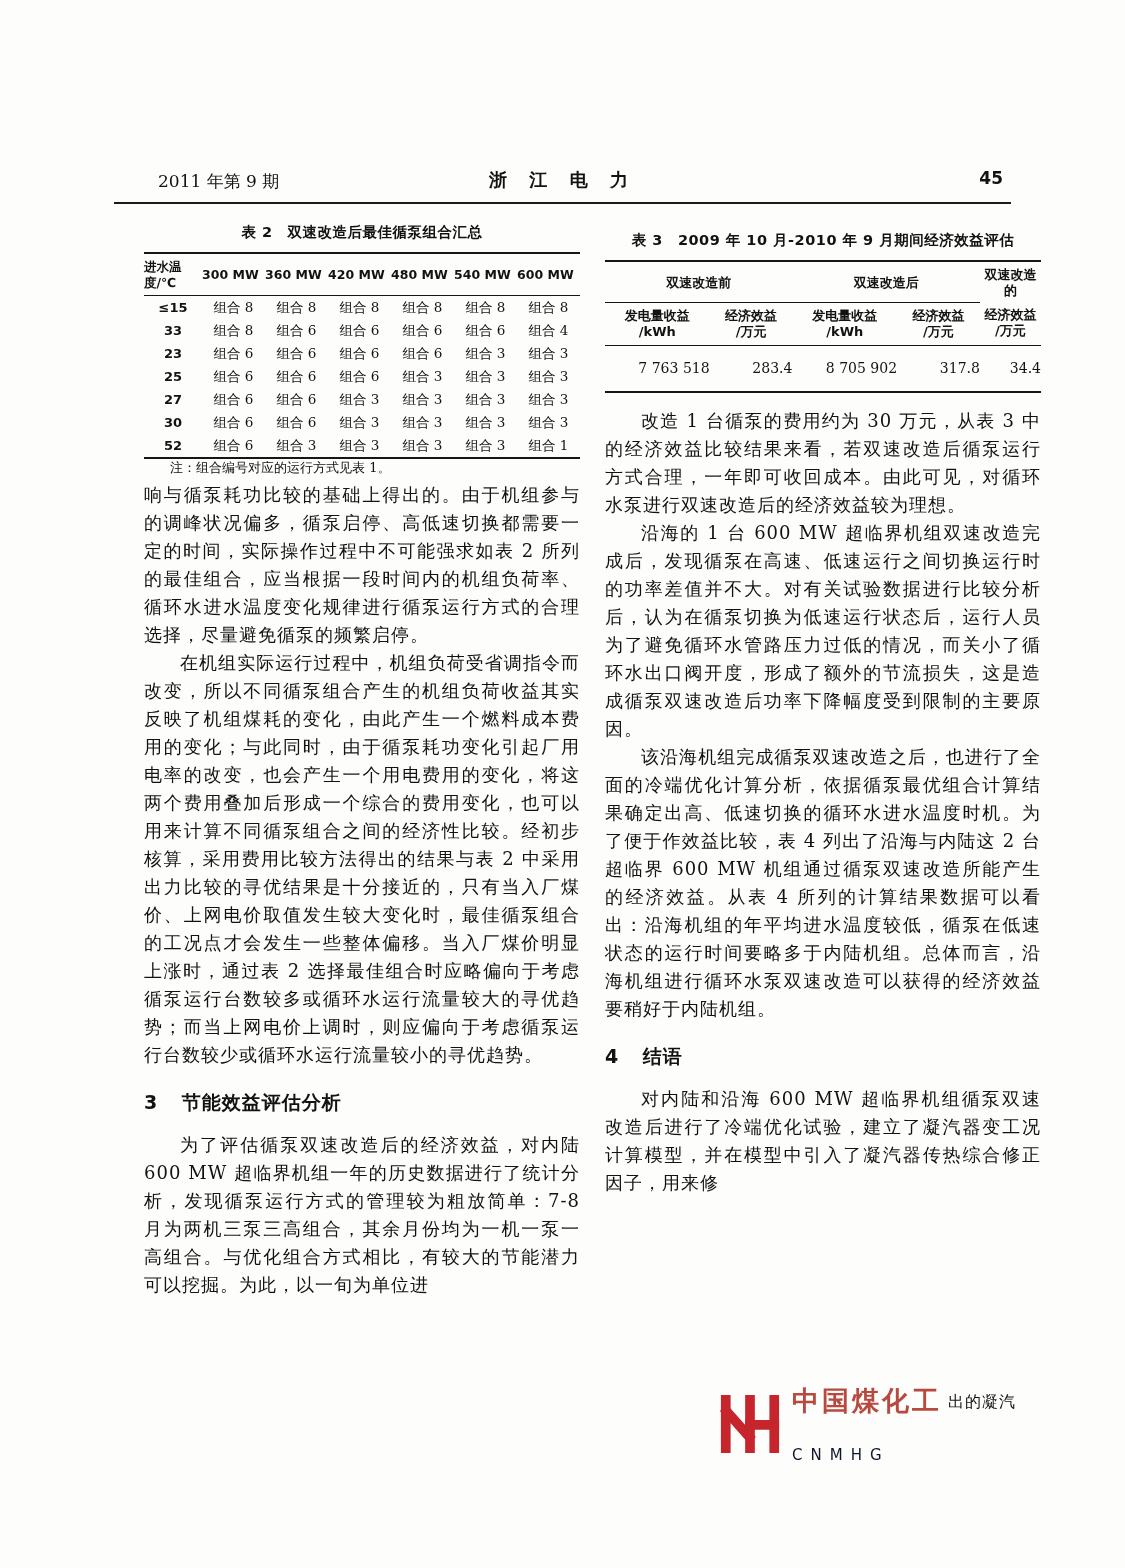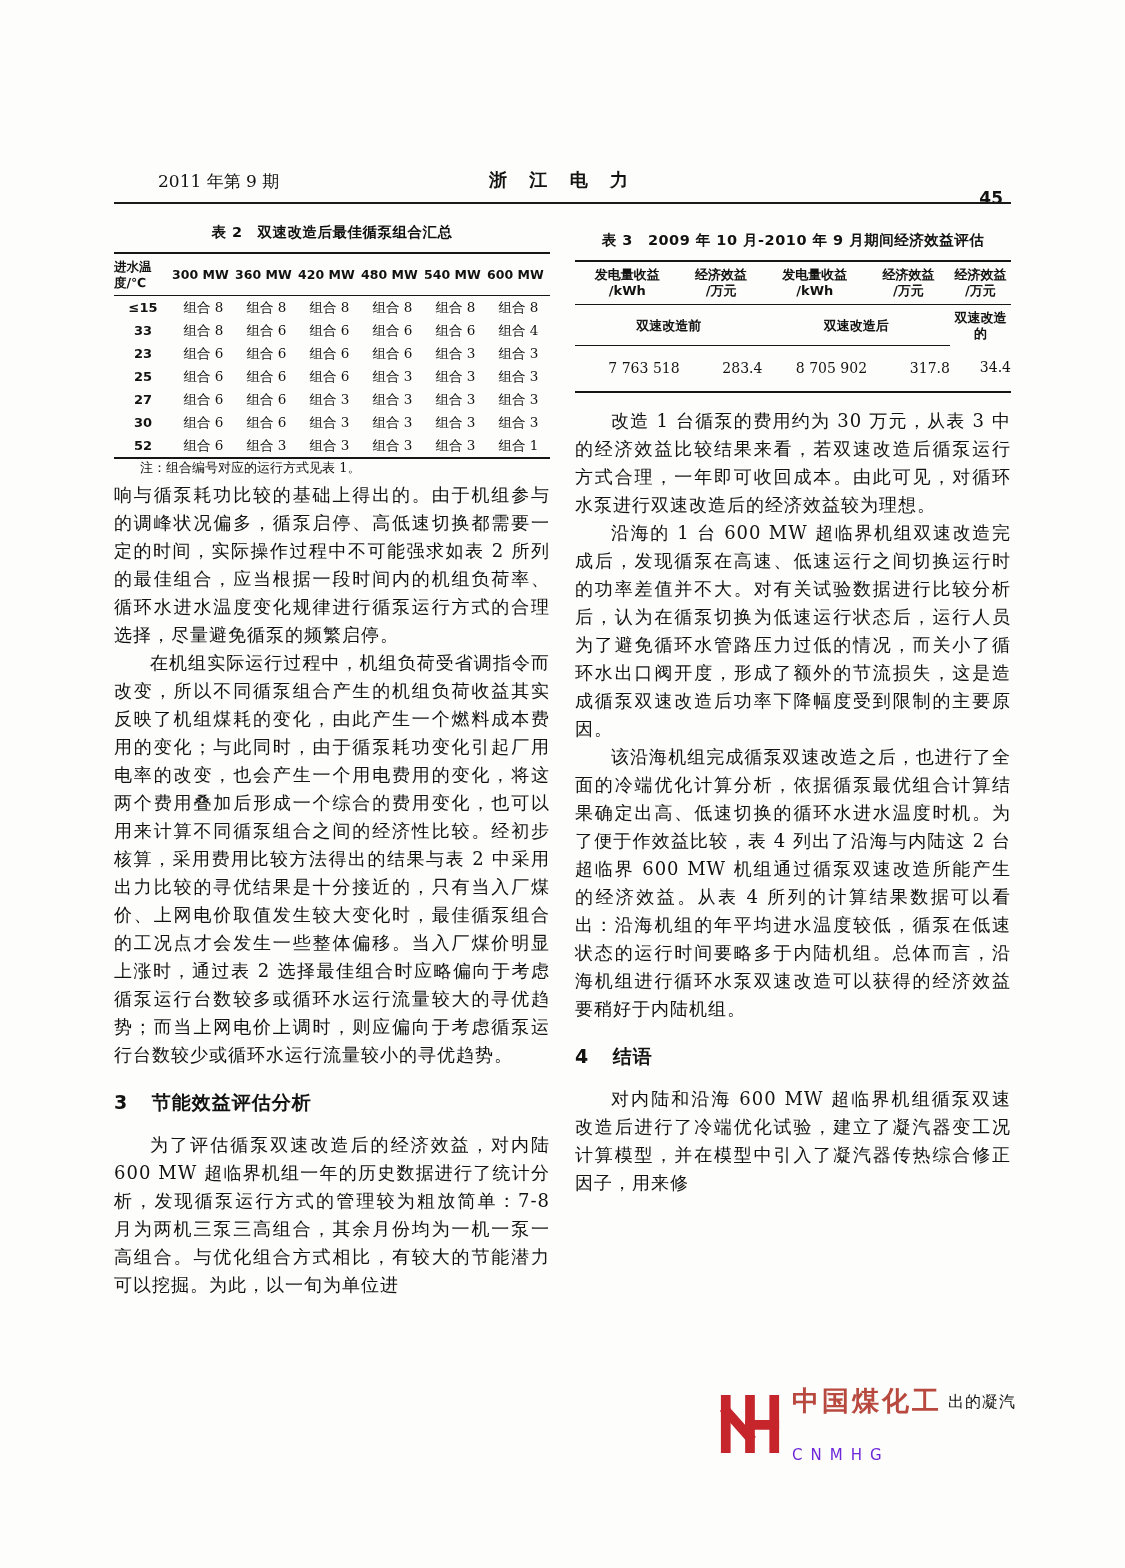--- a/index.html
+++ b/index.html
@@ -8,25 +8,25 @@
     position:relative; width:1125px; height:1568px; margin:0 auto;
     background:#fdfdfc; color:#121212; overflow:hidden;
     font-family:"DejaVu Serif","Liberation Serif",serif;
   }
   
   .hdr-issue { position:absolute; left:118px; top:170px; font-size:17px;margin-left:40px; }
   .hdr-journal { position:absolute; left:0; right:0; top:168px; text-align:center;
     font-size:18px; font-weight:bold; letter-spacing:8px;
     font-family:"DejaVu Sans","Liberation Sans",sans-serif; }
   .hdr-page { position:absolute; right:122px; top:168px; font-size:17px; font-weight:bold;
-    font-family:"DejaVu Sans","Liberation Sans",sans-serif;margin-top:20px; }
+    font-family:"DejaVu Sans","Liberation Sans",sans-serif; }
   .hdr-rule { position:absolute; left:114px; right:114px; top:202px; border-top:2px solid #1a1a1a; }
   
   .col { position:absolute; top:220px; width:436px; font-size:18px; line-height:28px;
-    letter-spacing:1px; text-align:justify; }
+    letter-spacing:1px; text-align:justify;margin-left:30px; }
   .col.left { left:114px; }
   .col.right { left:575px; }
   .col p { margin:0; text-indent:2em; }
   .col p.cont { text-indent:0; }
   
   .tbl-title { font-family:"DejaVu Sans","Liberation Sans",sans-serif; font-weight:bold;
     font-size:14.5px; line-height:20px; text-align:center; letter-spacing:0.5px;
     margin:2px 6px 10px; }
   table { width:100%; border-collapse:collapse; }
   .t2 { border-top:2px solid #161616; border-bottom:2px solid #161616; }
@@ -54,21 +54,21 @@
     font-size:19px; line-height:26px; letter-spacing:1px; margin:20px 0 16px; text-indent:0; }
   h2.sec .num { margin-right:16px; }
   
   .watermark { position:absolute; left:716px; top:1376px; width:258px; height:96px;
     background:#fdfdfc; z-index:5; display:flex; align-items:center; }
   .wm-logo { flex:0 0 auto; margin:0 10px 0 2px; }
   .wm-text { display:flex; flex-direction:column;gap:21px; }
   .wm-brand { font-family:"DejaVu Sans","Liberation Sans",sans-serif; font-weight:bold;
     font-size:27px; line-height:32px; letter-spacing:3px; color:#b8493e; }
   .wm-latin { font-family:"DejaVu Sans","Liberation Sans",sans-serif; font-size:15px;
-    letter-spacing:8px; color:#6d28d9; margin-top:8px; }
+    letter-spacing:8px; color:#0f172a; margin-top:8px; }
   .wm-tail { position:absolute; left:948px; top:1392px; z-index:6; font-size:16px;
     letter-spacing:1px; color:#121212; }
 </style>
 </head>
 <body>
 
 <div class="page">
 
   <div class="hdr-issue">2011 年第 9 期</div>
   <div class="hdr-journal">浙 江 电 力</div>
@@ -182,45 +182,45 @@
       <table class="t3">
         <colgroup>
           <col class="w1">
             <col class="w2">
             <col class="w3">
             <col class="w4">
             <col class="w5">
         </colgroup>
         <thead>
           <tr>
-            <th class="sub">
-              <span>发电量收益</span><br>
-              <span>/kWh</span>
-            </th>
-            <th class="sub">
-              <span>经济效益</span><br>
-              <span>/万元</span>
-            </th>
-            <th class="sub">
-              <span>发电量收益</span><br>
-              <span>/kWh</span>
-            </th>
-            <th class="sub">
-              <span>经济效益</span><br>
-              <span>/万元</span>
-            </th>
-            <th class="sub">
-              <span>经济效益</span><br>
-              <span>/万元</span>
-            </th>
-          </tr>
-          <tr>
             <th colspan="2" class="grp">双速改造前</th>
             <th colspan="2" class="grp">双速改造后</th>
             <th class="grp nob">双速改造的</th>
+          </tr>
+          <tr>
+            <th class="sub">
+              <span>发电量收益</span><br>
+              <span>/kWh</span>
+            </th>
+            <th class="sub">
+              <span>经济效益</span><br>
+              <span>/万元</span>
+            </th>
+            <th class="sub">
+              <span>发电量收益</span><br>
+              <span>/kWh</span>
+            </th>
+            <th class="sub">
+              <span>经济效益</span><br>
+              <span>/万元</span>
+            </th>
+            <th class="sub">
+              <span>经济效益</span><br>
+              <span>/万元</span>
+            </th>
           </tr>
         </thead>
         <tbody>
           <tr>
             <td>7 763 518</td>
             <td>283.4</td>
             <td>8 705 902</td>
             <td>317.8</td>
             <td>34.4</td>
           </tr>

